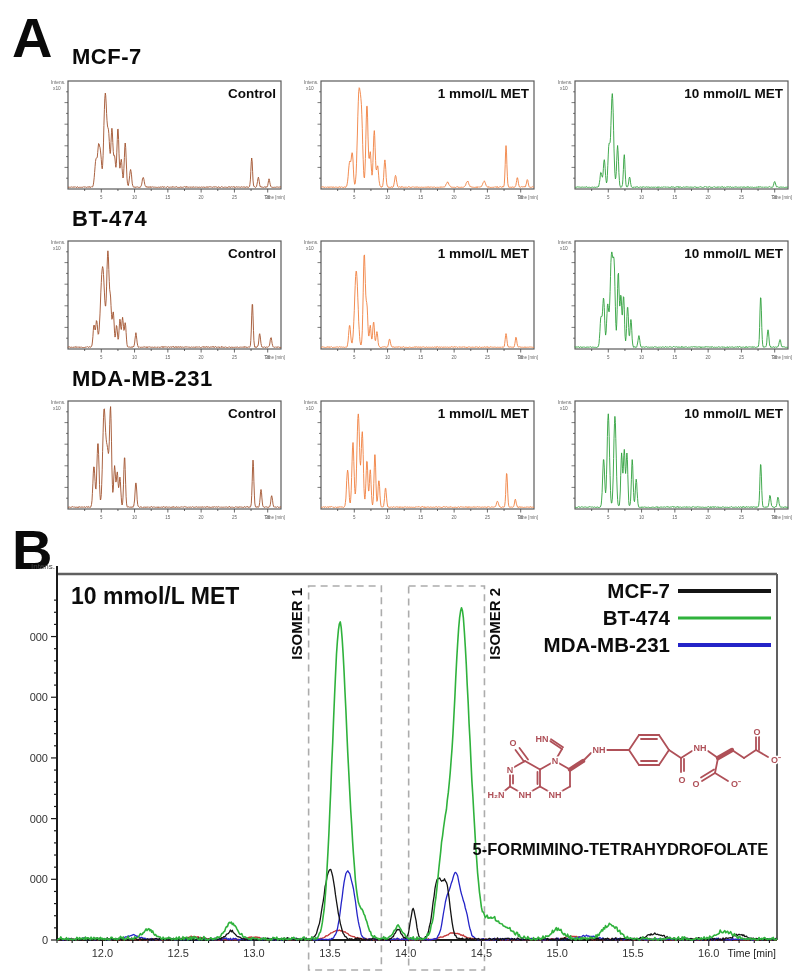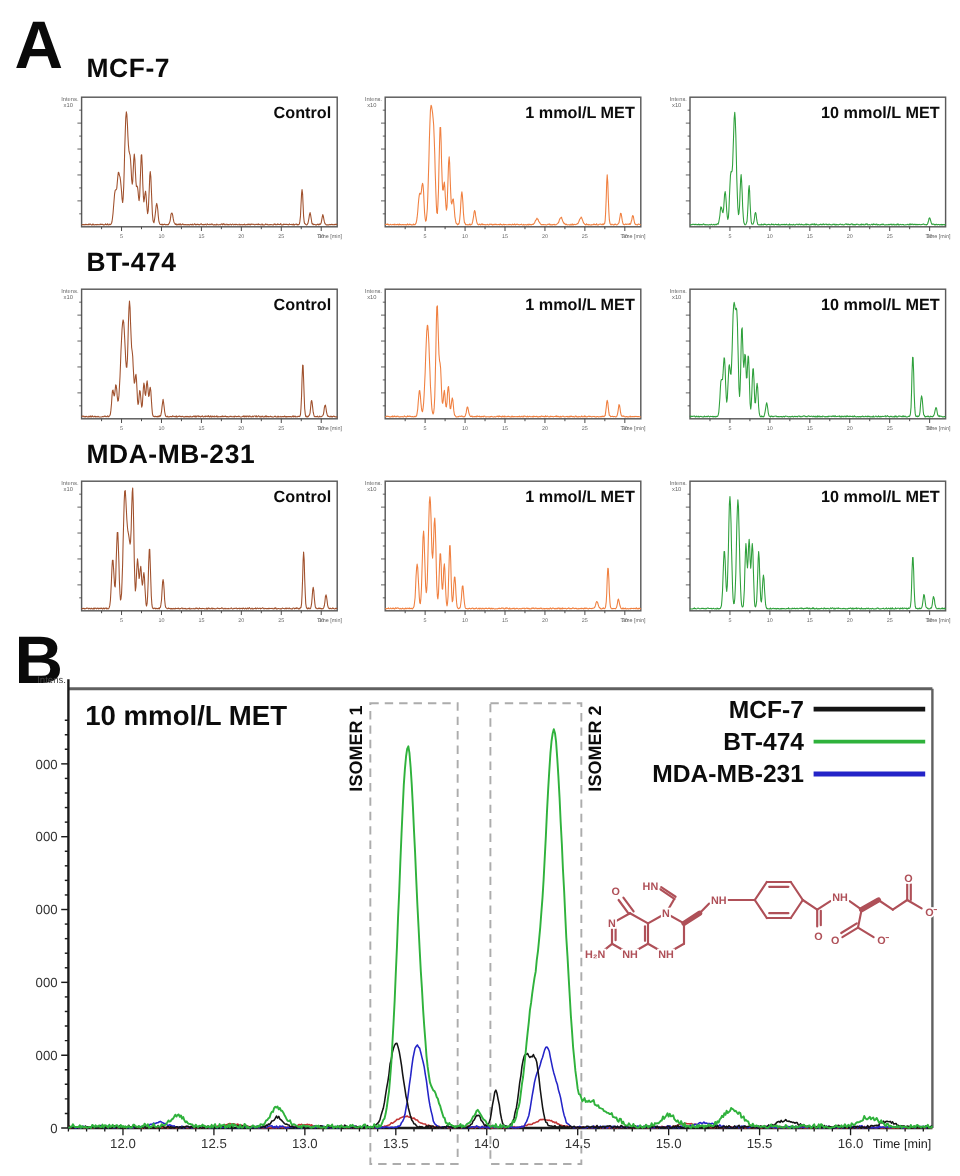--- a/index.html
+++ b/index.html
@@ -556,13 +556,14 @@
     <text x="9" y="92">H₂N</text>
     <text x="112" y="47">NH</text>
     <text x="213" y="45">NH</text>
     <text x="195" y="77">O</text>
     <text x="209" y="81">O</text>
     <text x="249" y="81">O⁻</text>
     <text x="270" y="29">O</text>
     <text x="289" y="57">O⁻</text>
   </svg>
 
+  <div id="molecule-label">5-FORMIMINO-TETRAHYDROFOLATE</div>
 </div>
 
 </body></html>

